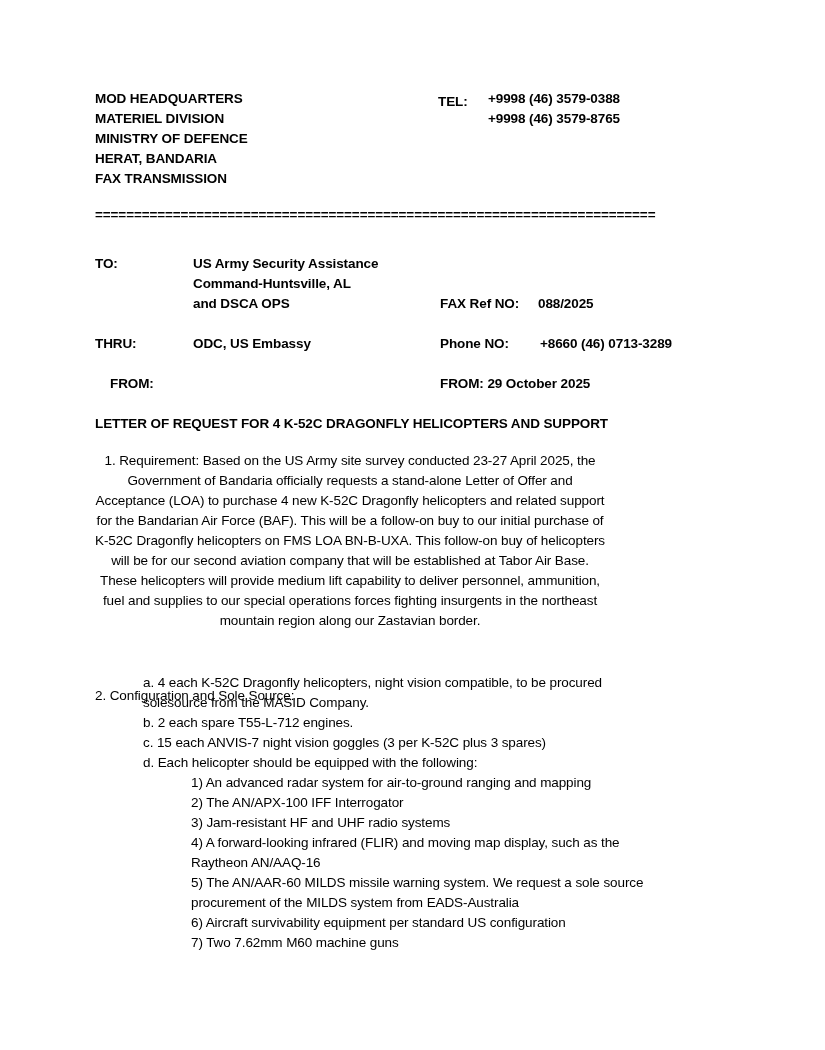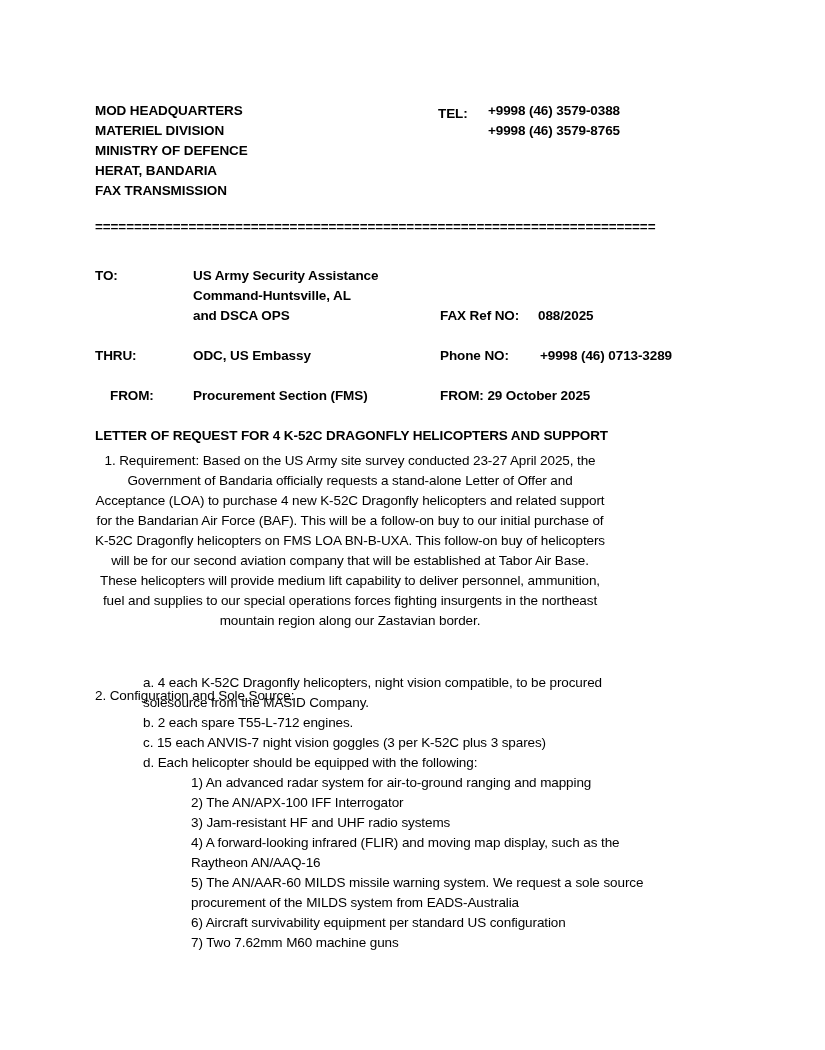--- a/index.html
+++ b/index.html
@@ -13,21 +13,21 @@
     height: 1050px;
     background: #ffffff;
     font-family: "Liberation Sans", "DejaVu Sans", sans-serif;
     font-size: 13.5px;
     line-height: 20px;
     color: #000000;
     letter-spacing: -0.1px;
     overflow: hidden;
   }
   .abs { position: absolute; }
-  .b { font-weight: 700; margin-top: 12px; }
+  .b { font-weight: 700; }
   .lines { white-space: pre-line; }
   .nowrap { white-space: nowrap; }
 </style>
 </head>
 <body>
 
 <div class="page">
 
   <div class="abs b lines" style="left:95px; top:89px;">MOD HEADQUARTERS
 MATERIEL DIVISION
@@ -51,25 +51,24 @@
   <div class="abs b nowrap" style="left:440px; top:294px;">FAX Ref NO:</div>
 
   <div class="abs b nowrap" style="left:538px; top:294px;">088/2025</div>
 
   <div class="abs b nowrap" style="left:95px; top:334px;">THRU:</div>
 
   <div class="abs b nowrap" style="left:193px; top:334px;">ODC, US Embassy</div>
 
   <div class="abs b nowrap" style="left:440px; top:334px;">Phone NO:</div>
 
-  <div class="abs b nowrap" style="left:540px; top:334px;">+9998 (46) 0713-3289</div>
+  <div class="abs b nowrap" style="left:540px; top:334px;">+8660 (46) 0713-3289</div>
 
   <div class="abs b nowrap" style="left:110px; top:374px;text-align:center;">FROM:</div>
 
-  <div class="abs b nowrap" style="left:193px; top:374px;">Procurement Section (FMS)</div>
 
   <div class="abs b nowrap" style="left:440px; top:374px;">
     <span>FROM:</span><span> </span><span>29 October 2025</span>
   </div>
 
   <div class="abs b nowrap" style="left:95px; top:414px;">LETTER OF REQUEST FOR 4 K-52C DRAGONFLY HELICOPTERS AND SUPPORT</div>
 
   <div class="abs lines" style="left:95px; top:451px;text-align:center;">1. Requirement: Based on the US Army site survey conducted 23-27 April 2025, the
 Government of Bandaria officially requests a stand-alone Letter of Offer and
 Acceptance (LOA) to purchase 4 new K-52C Dragonfly helicopters and related support

